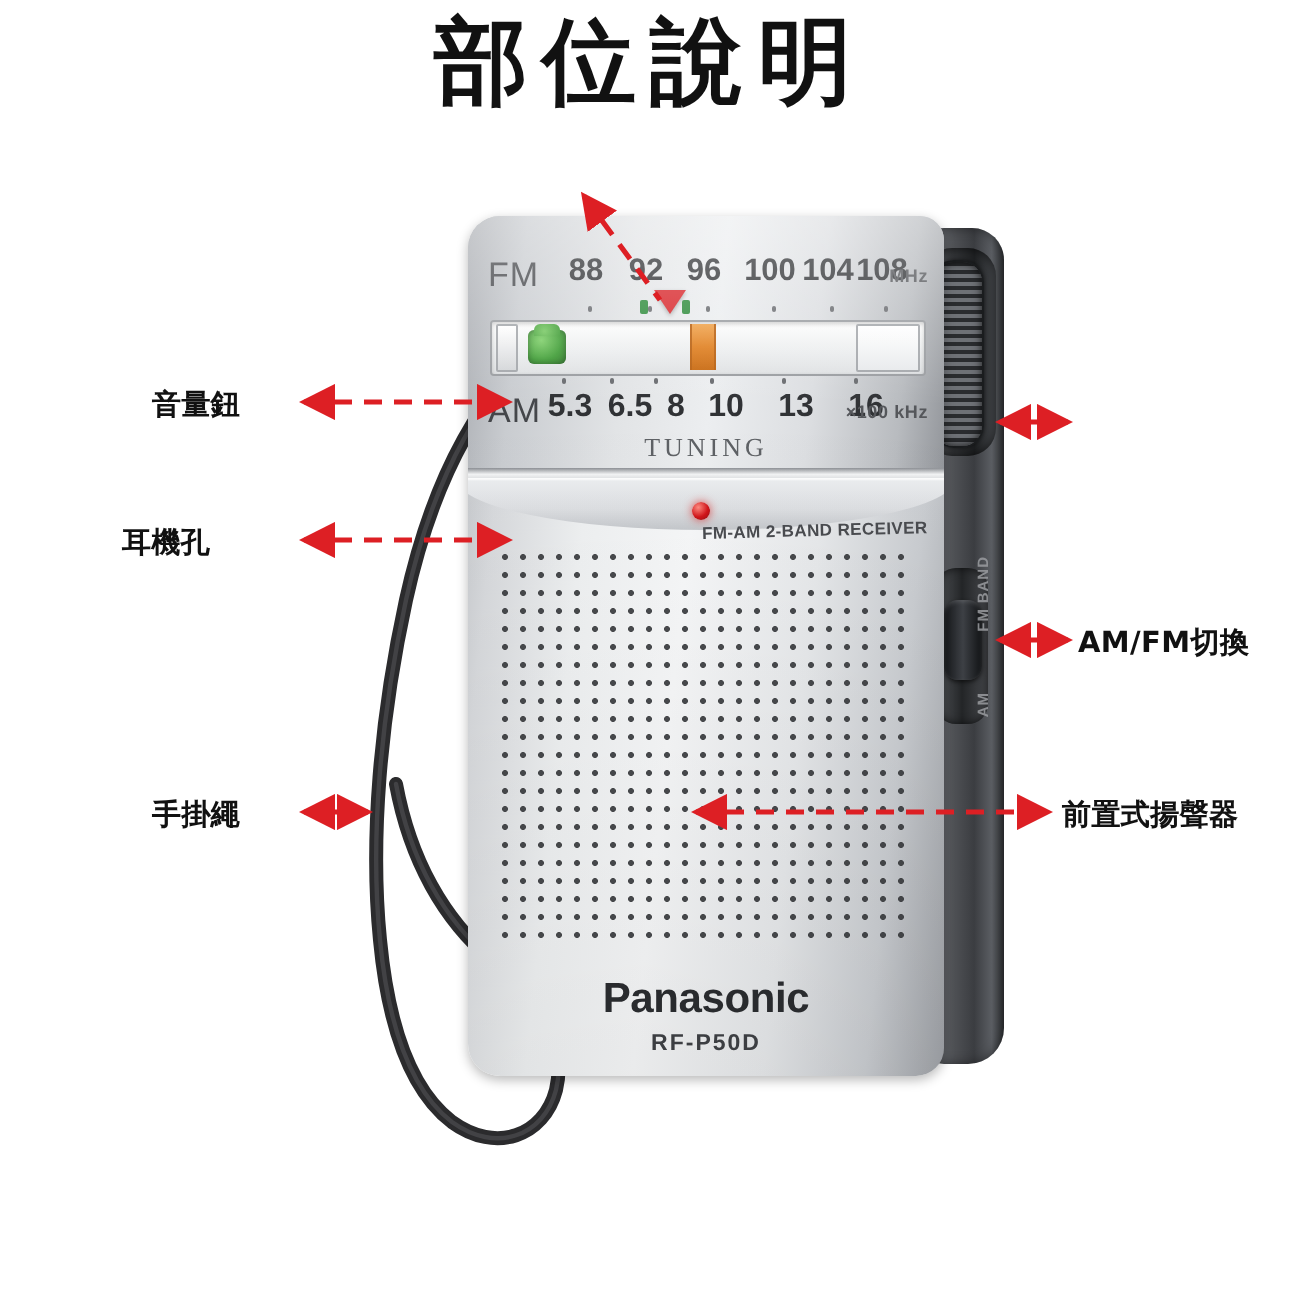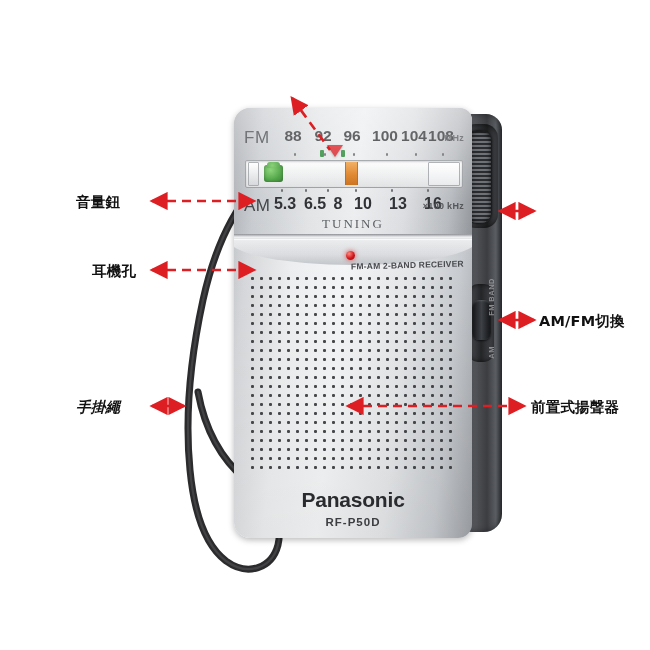--- a/index.html
+++ b/index.html
@@ -231,20 +231,21 @@
   .side-text.t-am{top:238px;right:6px;}
 
   
   svg.strap{position:absolute;left:0;top:0;width:650px;height:650px;overflow:visible;}
 </style>
 </head>
 <body>
 
 <div class="stage">
 
+  <div class="title">部位說明</div>
 
   <svg class="strap" viewBox="0 0 650 650">
     <path d="M252,190 C232,214 214,250 203,300 C190,360 185,420 190,470
              C194,512 205,545 226,561 C248,577 272,568 278,545
              C284,520 268,498 246,480 C222,460 205,430 198,392" fill="none" stroke="#2b2b2d" stroke-width="7" stroke-linecap="round"></path>
     <path d="M252,190 C232,214 214,250 203,300 C190,360 185,420 190,470
              C194,512 205,545 226,561 C248,577 272,568 278,545
              C284,520 268,498 246,480 C222,460 205,430 198,392" fill="none" stroke="#56565a" stroke-width="2.2" stroke-linecap="round" opacity=".55"></path>
   </svg>
 
@@ -354,22 +355,22 @@
 
       <line x1="500" y1="320" x2="534" y2="320" marker-start="url(#arrL)" marker-end="url(#arrR)"></line>
 
       <line x1="348" y1="406" x2="524" y2="406" marker-start="url(#arrL)" marker-end="url(#arrR)"></line>
     </g>
   </svg>
 
 
   <div class="lbl cjk" style="left:76px;top:193px;">音量鈕</div>
 
-  <div class="lbl cjk" style="left:92px;top:262px;">耳機孔</div>
-
-  <div class="lbl cjk" style="left:76px;top:398px;font-style:italic;">手掛繩</div>
+  <div class="lbl cjk" style="left:61px;top:262px;">耳機孔</div>
+
+  <div class="lbl cjk" style="left:76px;top:398px;">手掛繩</div>
 
 
   <div class="lbl-mix" style="left:539px;top:312px;">AM/FM切換</div>
 
   <div class="lbl cjk" style="left:531px;top:398px;">前置式揚聲器</div>
 
 </div>
 
 </body></html>

